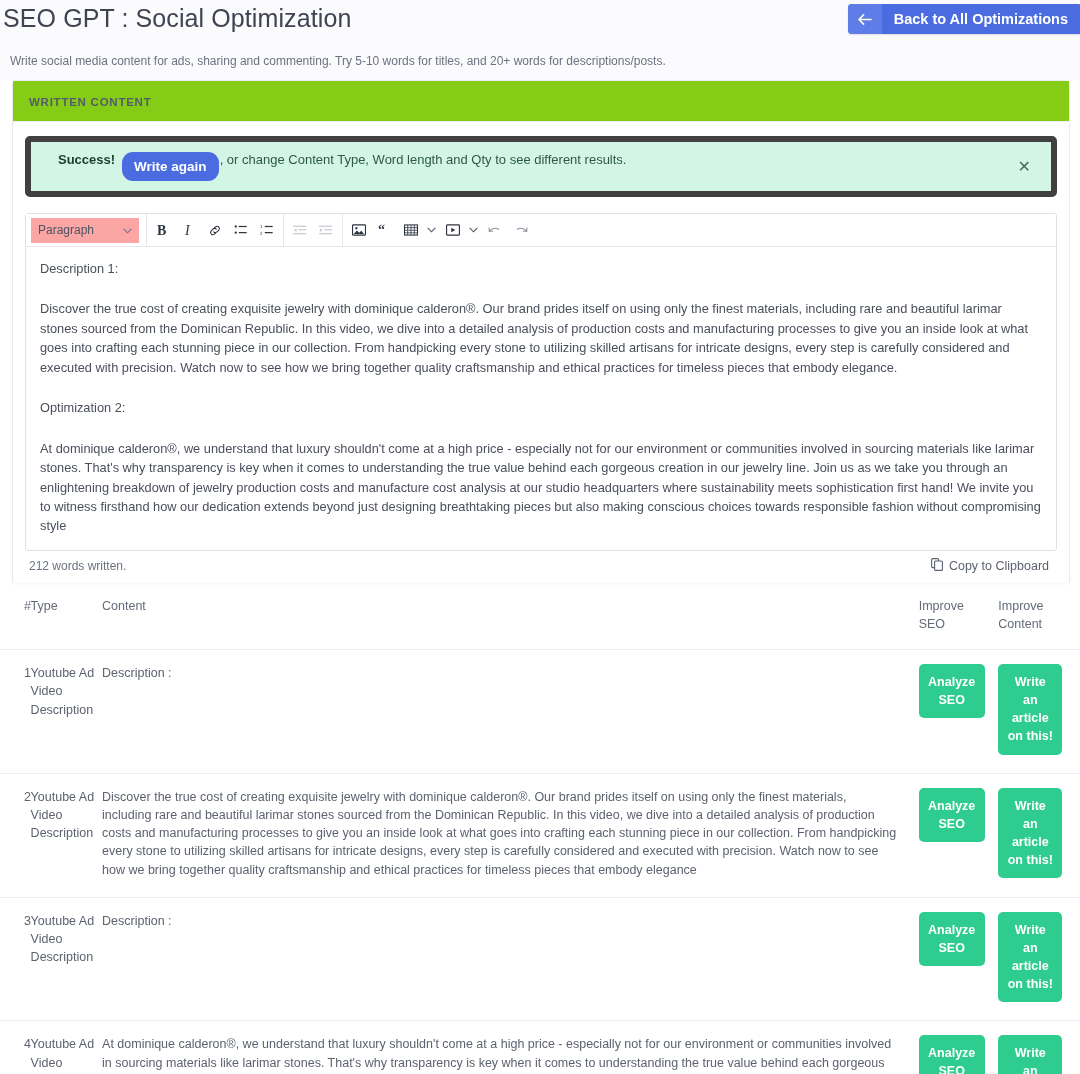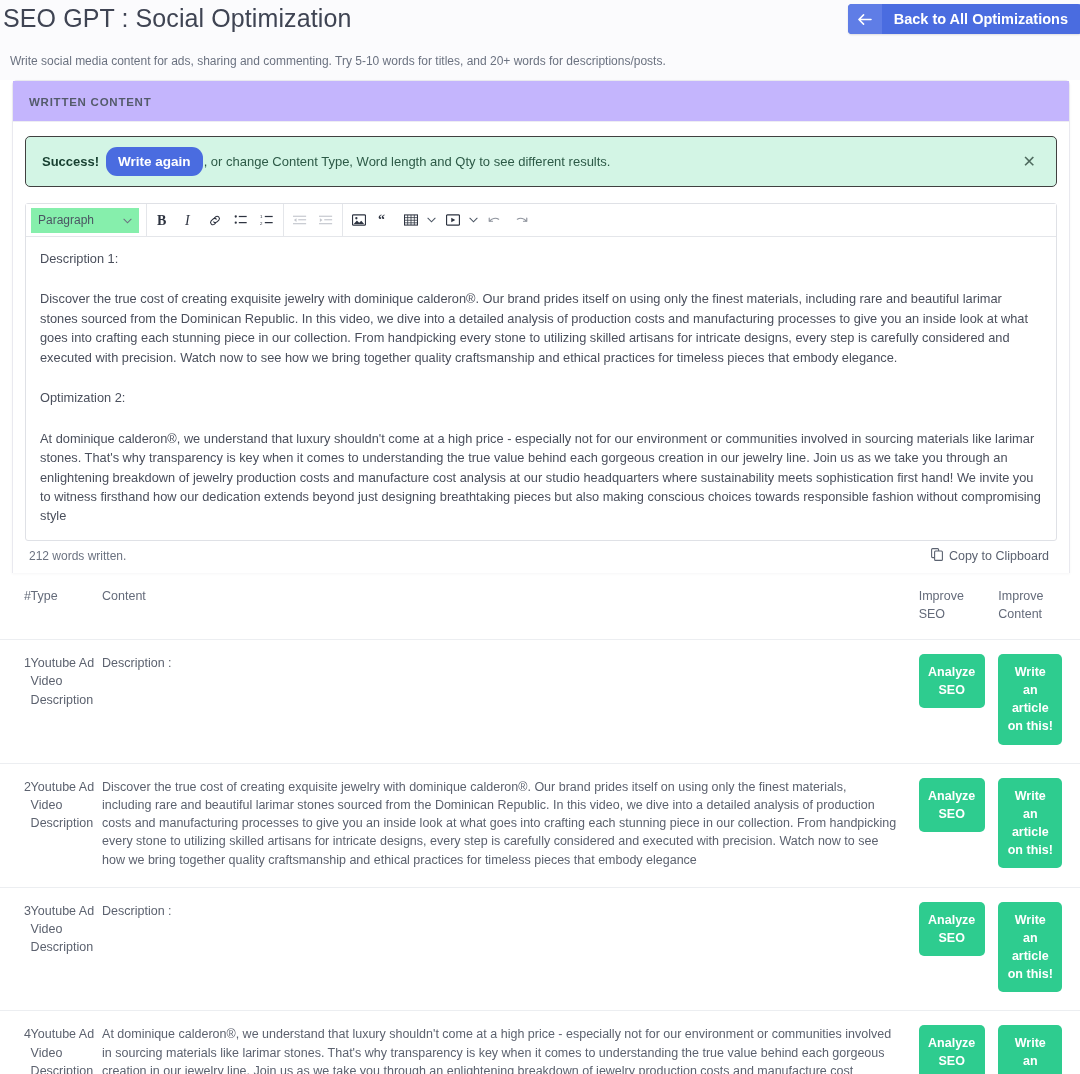--- a/index.html
+++ b/index.html
@@ -67,38 +67,38 @@
     position: relative;
     margin: 0 10px 0 12px;
     background: #ffffff;
     border: 1px solid #e9e9ef;
     border-bottom: none;
     border-radius: 5px 5px 0 0;
     box-shadow: 0 1px 3px rgba(20,20,45,.04);
   }
   .card-head {
     padding: 15px 0 13px 16px;
-    background: #c4b5fd;
+    background: #84cc16;
     border-bottom: 1px solid #ededf2;
     font-size: 11.5px;
     font-weight: 700;
     letter-spacing: .75px;
     color: #545b6b;
   }
   .card-body { padding: 14px 12px 0 12px; }
 
   
   .alert {
     position: relative;
     background: #d3f5e5;
-    border: 1px solid #404040;
+    border: 6px solid #404040;
     border-radius: 5px;
-    padding: 10px 40px 10px 16px;
+    padding: 10px 40px 10px 27px;
     min-height: 46px;
-    display: flex; align-items: center;
+    display: flex; align-items: flex-start;
     font-size: 13px;
     color: #17543c;
   }
   .alert b { font-weight: 700; margin-right: 6px; color: #173f30;}
   .write-again {
     display: inline-block;
     background: #4a6ce0;
     color: #fff;
     font-size: 13.5px;
     font-weight: 600;
@@ -137,21 +137,21 @@
     padding-left: 3px;
   }
   .para-sel {
     display: flex; align-items: center; justify-content: space-between;
     width: 108px; height: 25px;
     margin: 0 4px 0 2px;
     padding: 0 7px;
     font-size: 12px;
     color: #4b5563;
     cursor: pointer;
-    background: #86efac;
+    background: #fca5a5;
     border: none;
     font-family: inherit;
   }
   .tb-sep { width: 1px; height: 33px; background: #e4e6ea; margin: 0 3px; }
   .tb-btn {
     width: 26px; height: 25px;
     display: flex; align-items: center; justify-content: center;
     color: #2d3340;
     cursor: pointer;
     background: none; border: none;

